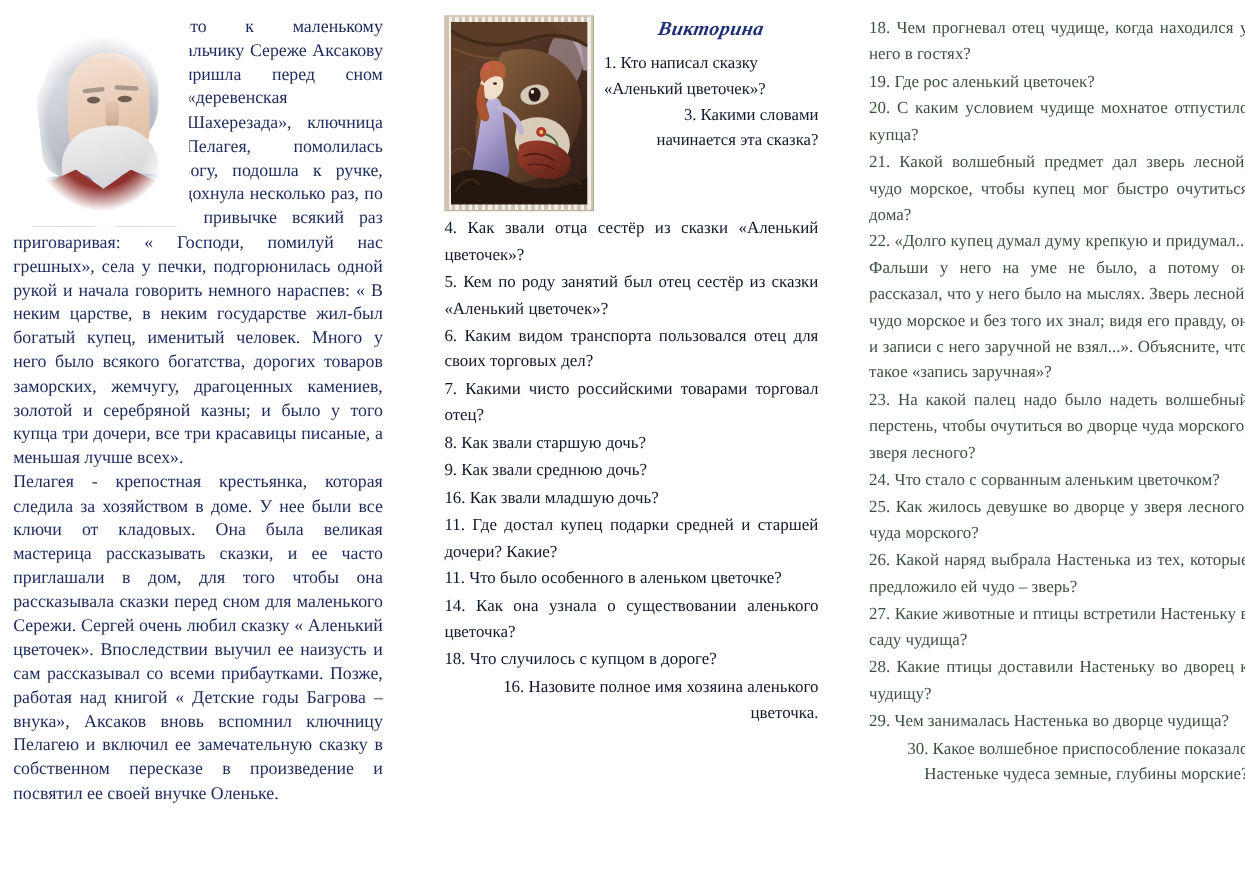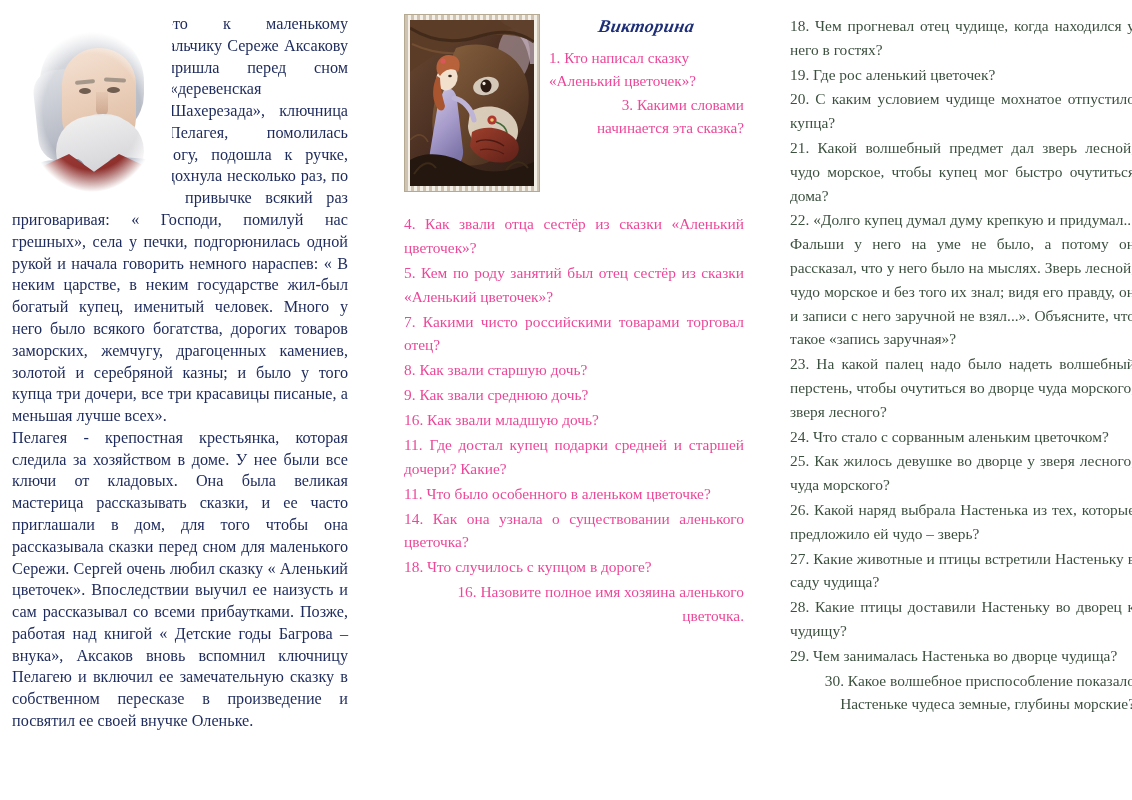--- a/index.html
+++ b/index.html
@@ -187,34 +187,34 @@
     color: #1e2f78;
     text-align: center;
     margin: 2px 0 9px 0;
     transform: skewX(-10deg);
   }
   .mid-q-col {
     flex: 1 1 auto;
     min-width: 0;
   }
   .q {
-    color: #ec4899;
+    color: #0f172a;
     font-size: 15.4px;
     line-height: 1.55;
     margin: 0 0 1px 0;
     text-align: justify;
     text-justify: inter-word;
   }
   .mid-q-col .q {
     font-size: 15.2px;
     line-height: 1.52;
     text-align: left;
   }
   .mid-rest {
-    margin-top: 20px;
+    margin-top: 4px;
   }
   .mid-rest .q { text-align: justify; }
 
   
   .col-right {
     width: 345px;
     flex: 0 0 345px;
     margin-left: 46px;
     box-sizing: border-box;
   }
@@ -332,20 +332,21 @@
       <div class="mid-q-col">
         <div class="quiz-title">Викторина</div>
         <p class="q">1. Кто написал  сказку «Аленький цветочек»?</p>
         <p class="q">3. Какими словами начинается эта сказка?</p>
       </div>
     </div>
 
     <div class="mid-rest">
       <p class="q">4. Как звали отца сестёр из сказки «Аленький цветочек»?</p>
       <p class="q">5. Кем по роду занятий был отец сестёр из сказки «Аленький цветочек»?</p>
+      <p class="q">6. Каким видом транспорта пользовался отец для своих торговых дел?</p>
       <p class="q">7. Какими чисто российскими товарами торговал отец?</p>
       <p class="q">8. Как звали старшую дочь?</p>
       <p class="q">9. Как звали среднюю дочь?</p>
       <p class="q">16. Как звали младшую дочь?</p>
       <p class="q">11. Где достал купец подарки средней и старшей дочери? Какие?</p>
       <p class="q">11. Что было особенного в аленьком цветочке?</p>
       <p class="q">14. Как она узнала о существовании аленького цветочка?</p>
       <p class="q">18. Что случилось с купцом в дороге?</p>
       <p class="q">16.  Назовите полное имя хозяина аленького цветочка.</p>
     </div>

